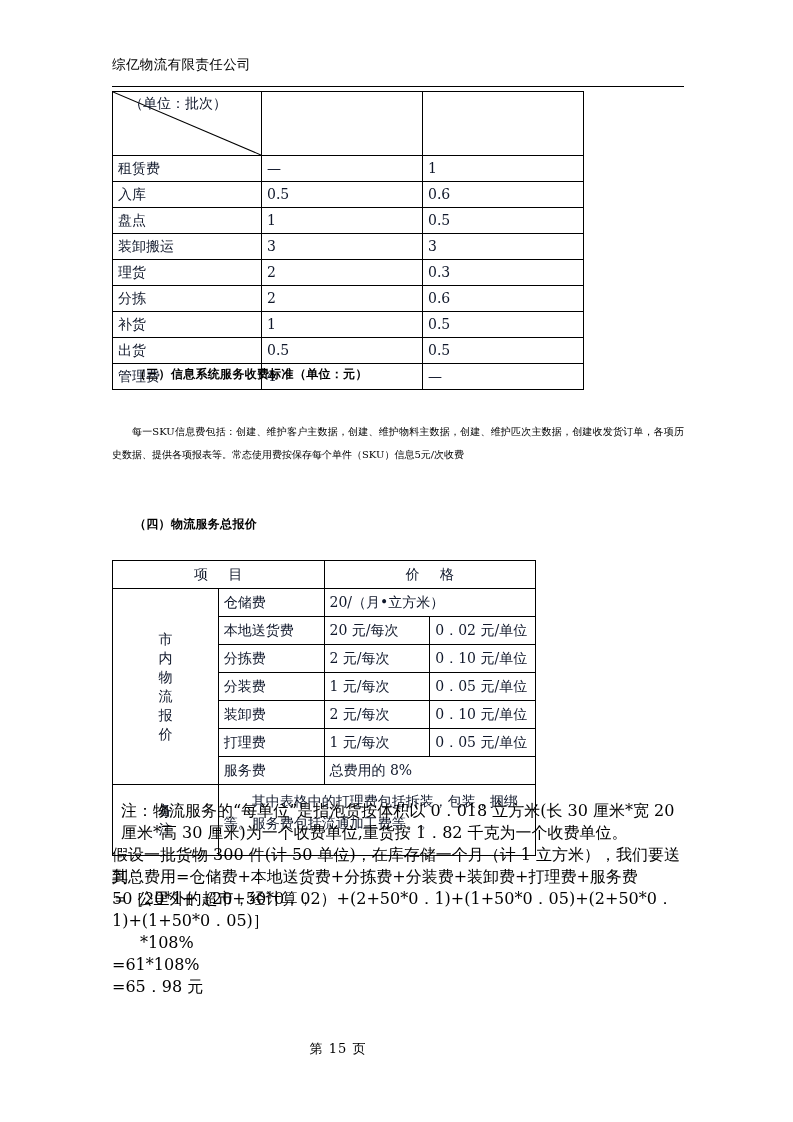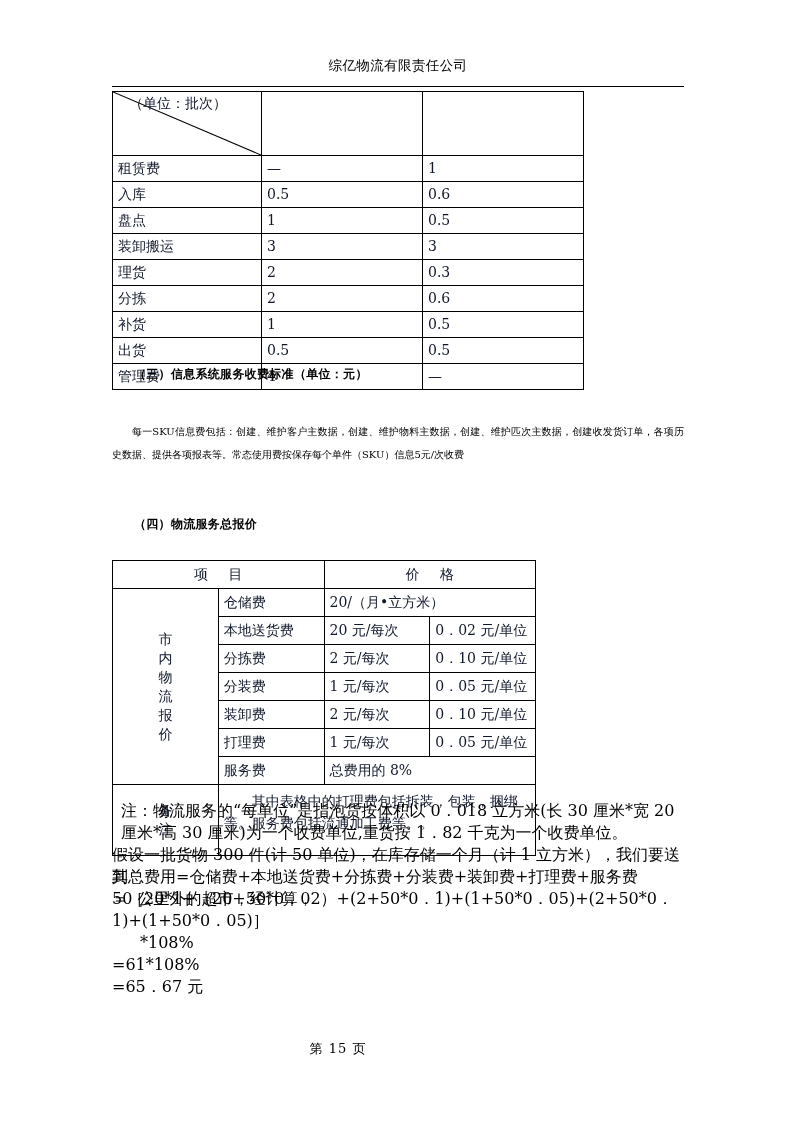--- a/index.html
+++ b/index.html
@@ -19,25 +19,26 @@
     overflow: hidden;
     box-sizing: border-box;
   }
 
   
   .doc-header {
     position: absolute;
     left: 112px;
     top: 55px;
     width: 572px;
-    text-align: center;
+    text-align: left;
     font-size: 13.5px;
     line-height: 20px;
     letter-spacing: 0.4px;
     color: #000;
+    font-family: Liberation Serif, serif;
   }
   .header-rule {
     position: absolute;
     left: 112px;
     top: 86px;
     width: 572px;
     height: 0;
     border-top: 1.4px solid #000;
   }
 
@@ -321,18 +322,18 @@
     <div class="ln2">厘米*高 30 厘米)为一个收费单位,重货按 1．82 千克为一个收费单位。</div>
     <div>假设一批货物 300 件(计 50 单位)，在库存储一个月（计 1 立方米），我们要送到</div>
     <div>50 公里外的超市，经计算，</div>
   </div>
 
   <div class="tail" id="tail-calc">
     <div>其总费用=仓储费+本地送货费+分拣费+分装费+装卸费+打理费+服务费</div>
     <div>＝［20*1+（20+50*0．02）+(2+50*0．1)+(1+50*0．05)+(2+50*0．1)+(1+50*0．05)］</div>
     <div class="indent">*108%</div>
     <div>=61*108%</div>
-    <div>=65．67 元</div>
+    <div>=65．98 元</div>
   </div>
 
   <div class="footer">第 15 页</div>
 
 </div>
 
 </body></html>

